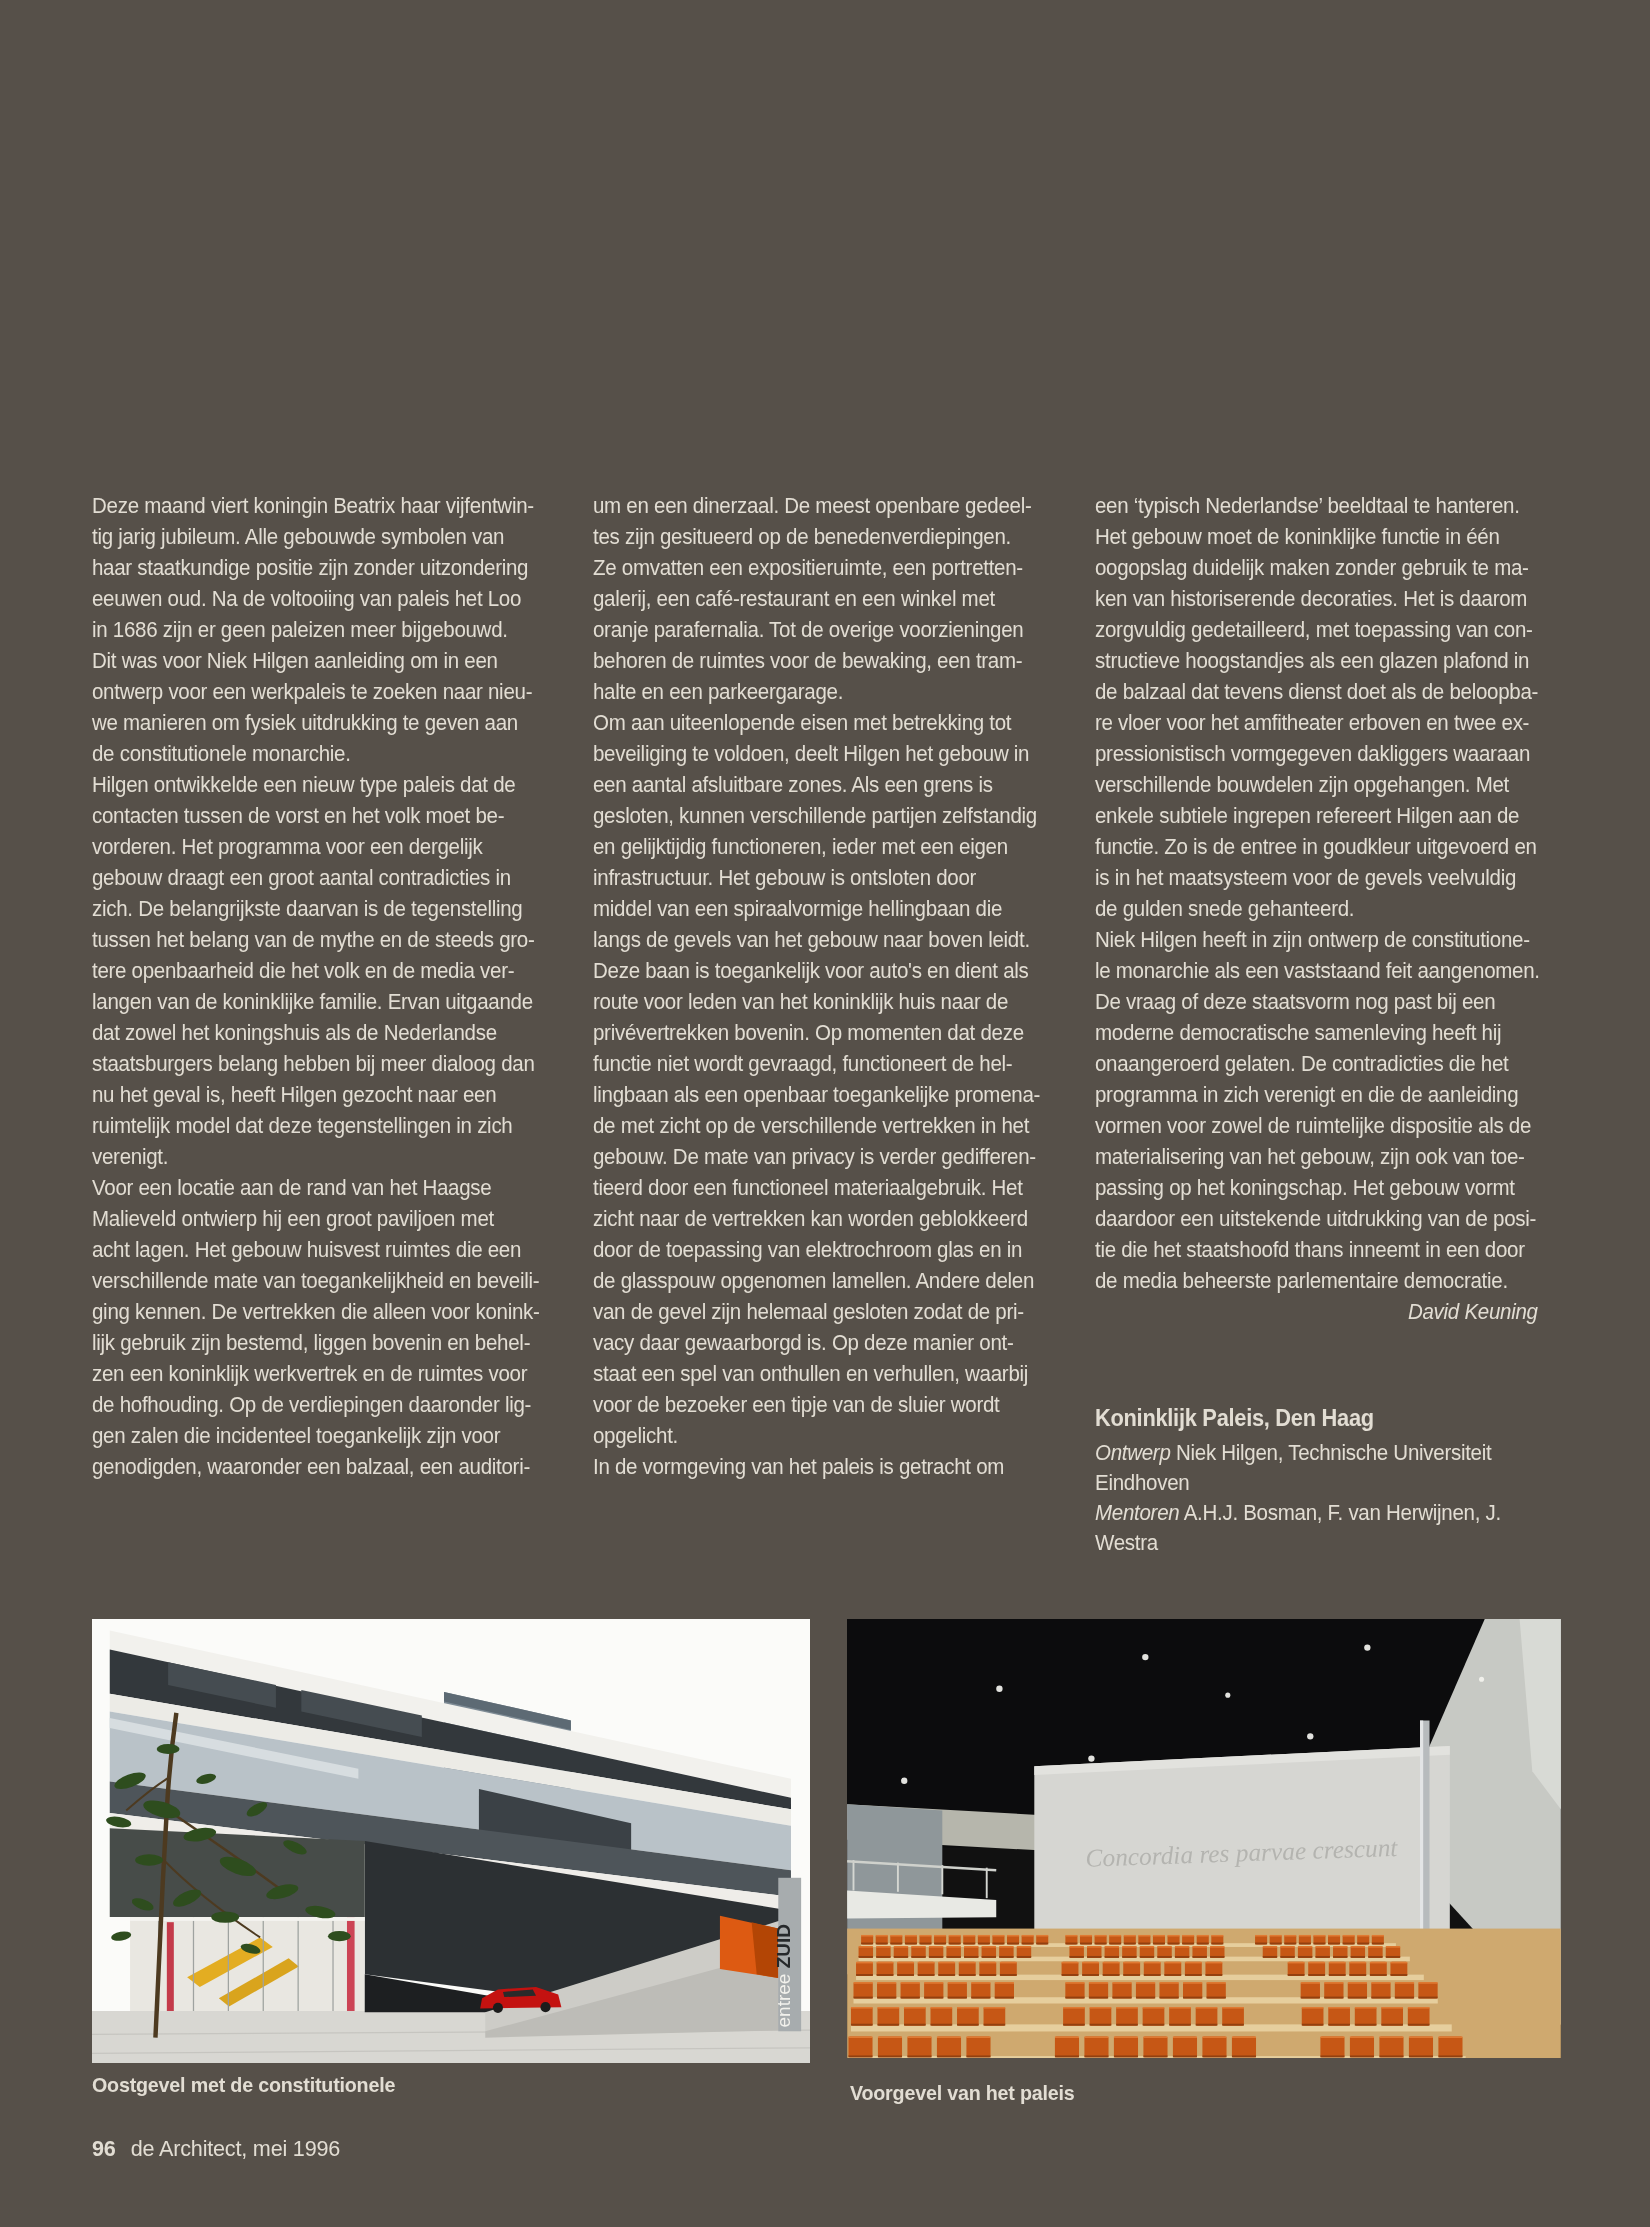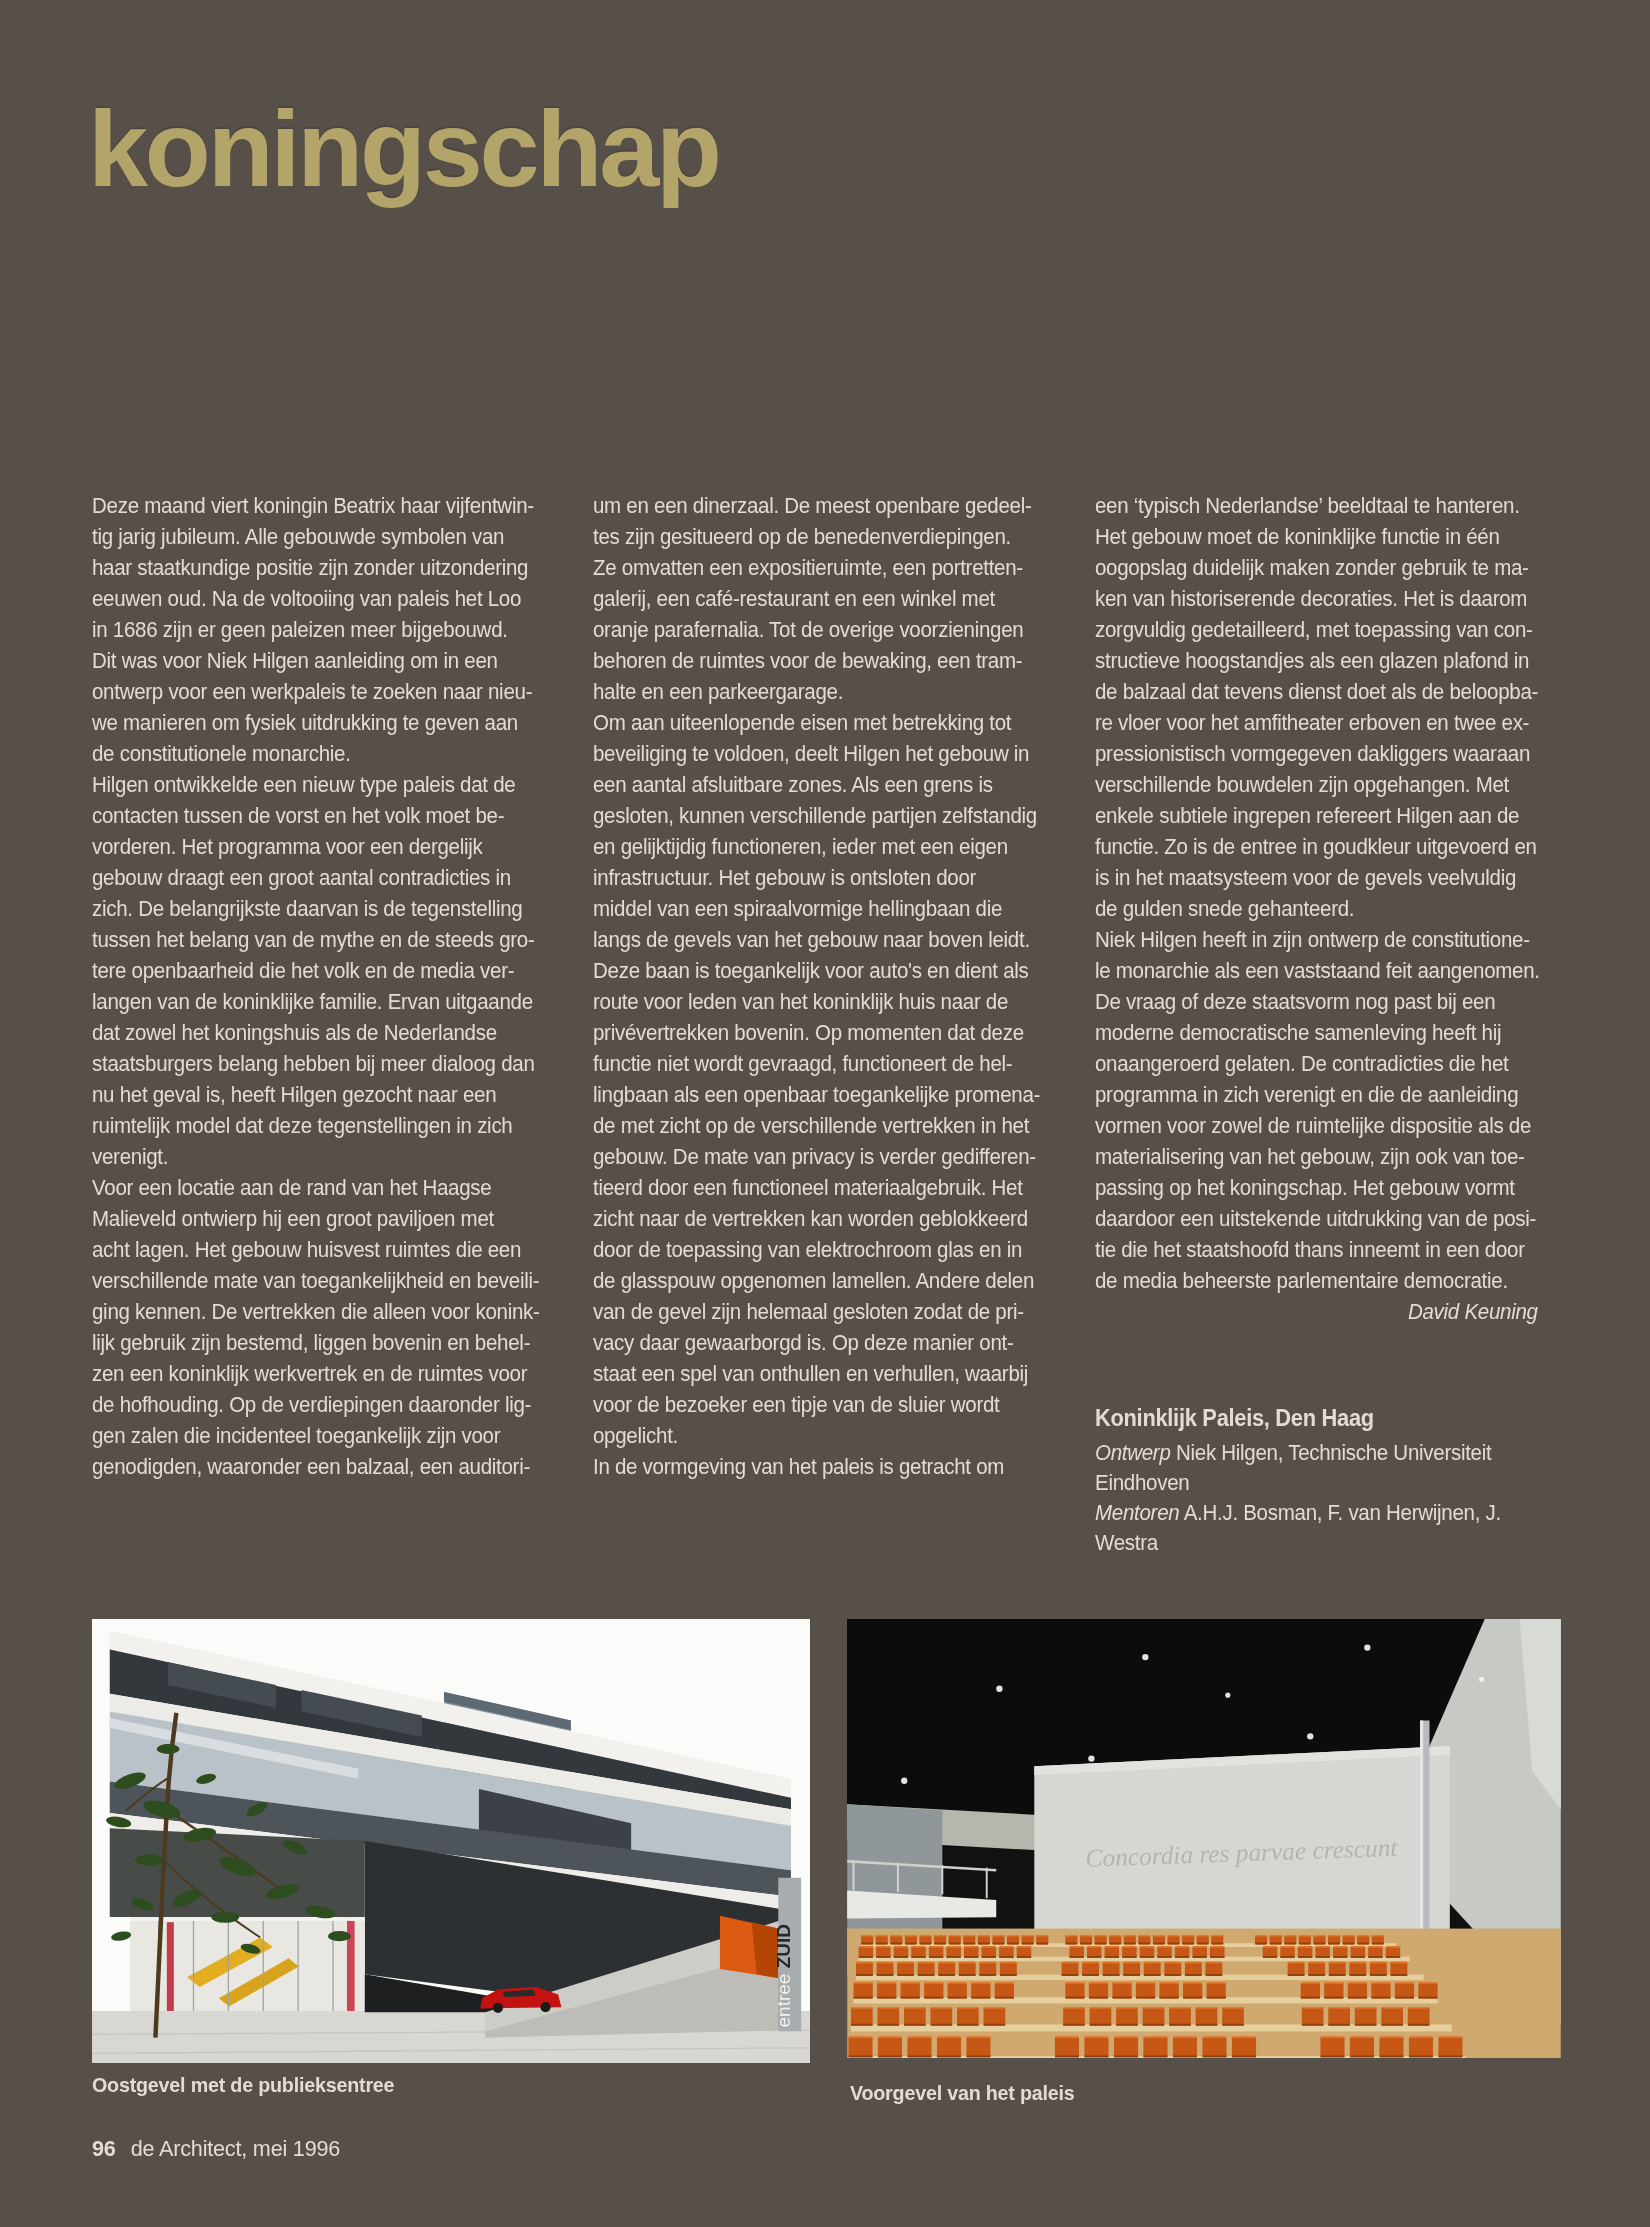--- a/index.html
+++ b/index.html
@@ -51,21 +51,20 @@
   .footer{
     position:absolute; left:92px; top:2136px; font-size:21.6px; letter-spacing:-0.2px;
   }
   .footer .pagenum{font-weight:bold; margin-right:15.2px;}
   svg{display:block;}
 </style>
 </head>
 <body>
 
 <h1 class="page-title">
-  <div>koningschap</div>
 </h1>
 
 <div class="col" id="col1">
   <div class="col-lines">Deze maand viert koningin Beatrix haar vijfentwin-
 tig jarig jubileum. Alle gebouwde symbolen van
 haar staatkundige positie zijn zonder uitzondering
 eeuwen oud. Na de voltooiing van paleis het Loo
 in 1686 zijn er geen paleizen meer bijgebouwd.
 Dit was voor Niek Hilgen aanleiding om in een
 ontwerp voor een werkpaleis te zoeken naar nieu-
@@ -814,19 +813,19 @@
         <rect x="894.3999999999997" y="772.4" width="45.599999999999994" height="40.2" rx="2.5" fill="#c65715"></rect>
         <rect x="894.3999999999997" y="809.6" width="45.599999999999994" height="3" fill="#93400f"></rect>
         <rect x="894.3999999999997" y="772.4" width="45.599999999999994" height="2.5" fill="#e07a33"></rect>
         <rect x="950.2999999999997" y="772.4" width="45.599999999999994" height="40.2" rx="2.5" fill="#c65715"></rect>
         <rect x="950.2999999999997" y="809.6" width="45.599999999999994" height="3" fill="#93400f"></rect>
         <rect x="950.2999999999997" y="772.4" width="45.599999999999994" height="2.5" fill="#e07a33"></rect>
       </g>
   </svg>
 </div>
 
-<div class="caption" id="caption-left">Oostgevel met de publieksentree</div>
+<div class="caption" id="caption-left">Oostgevel met de constitutionele</div>
 <div class="caption" id="caption-right">Voorgevel van het paleis</div>
 
 <div class="footer">
   <span class="pagenum">96</span><span>de Architect, mei 1996</span>
 </div>
 
 
 </body></html>

